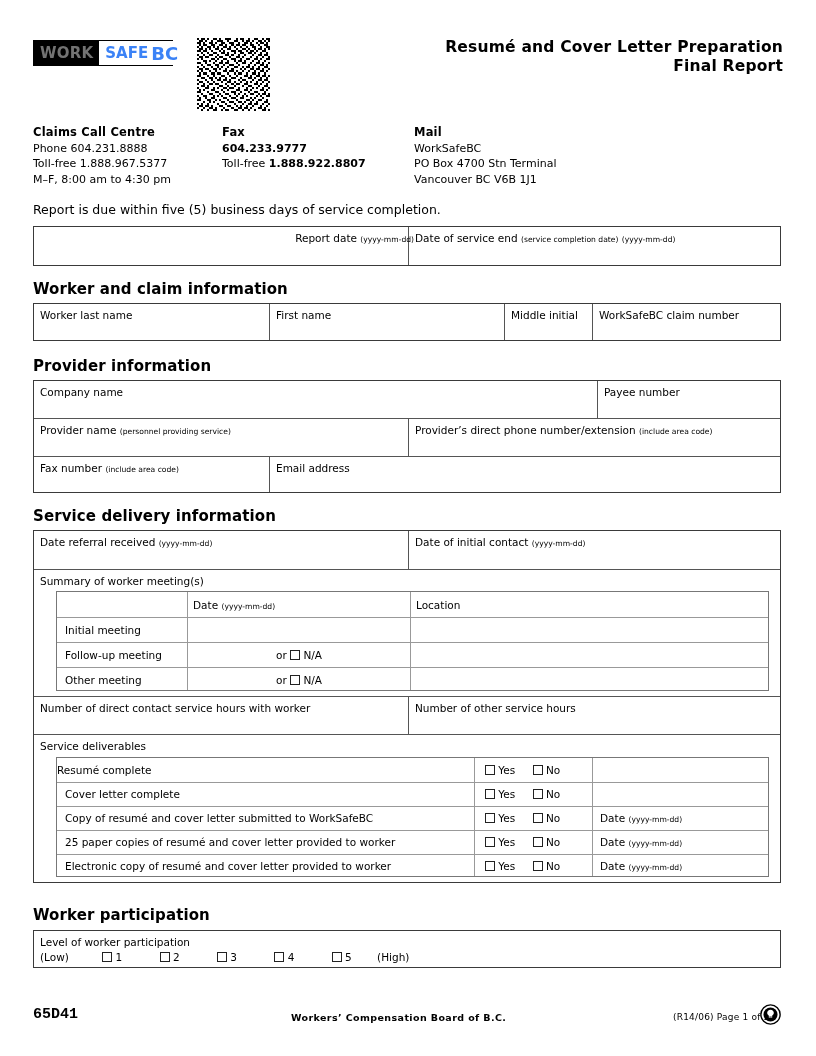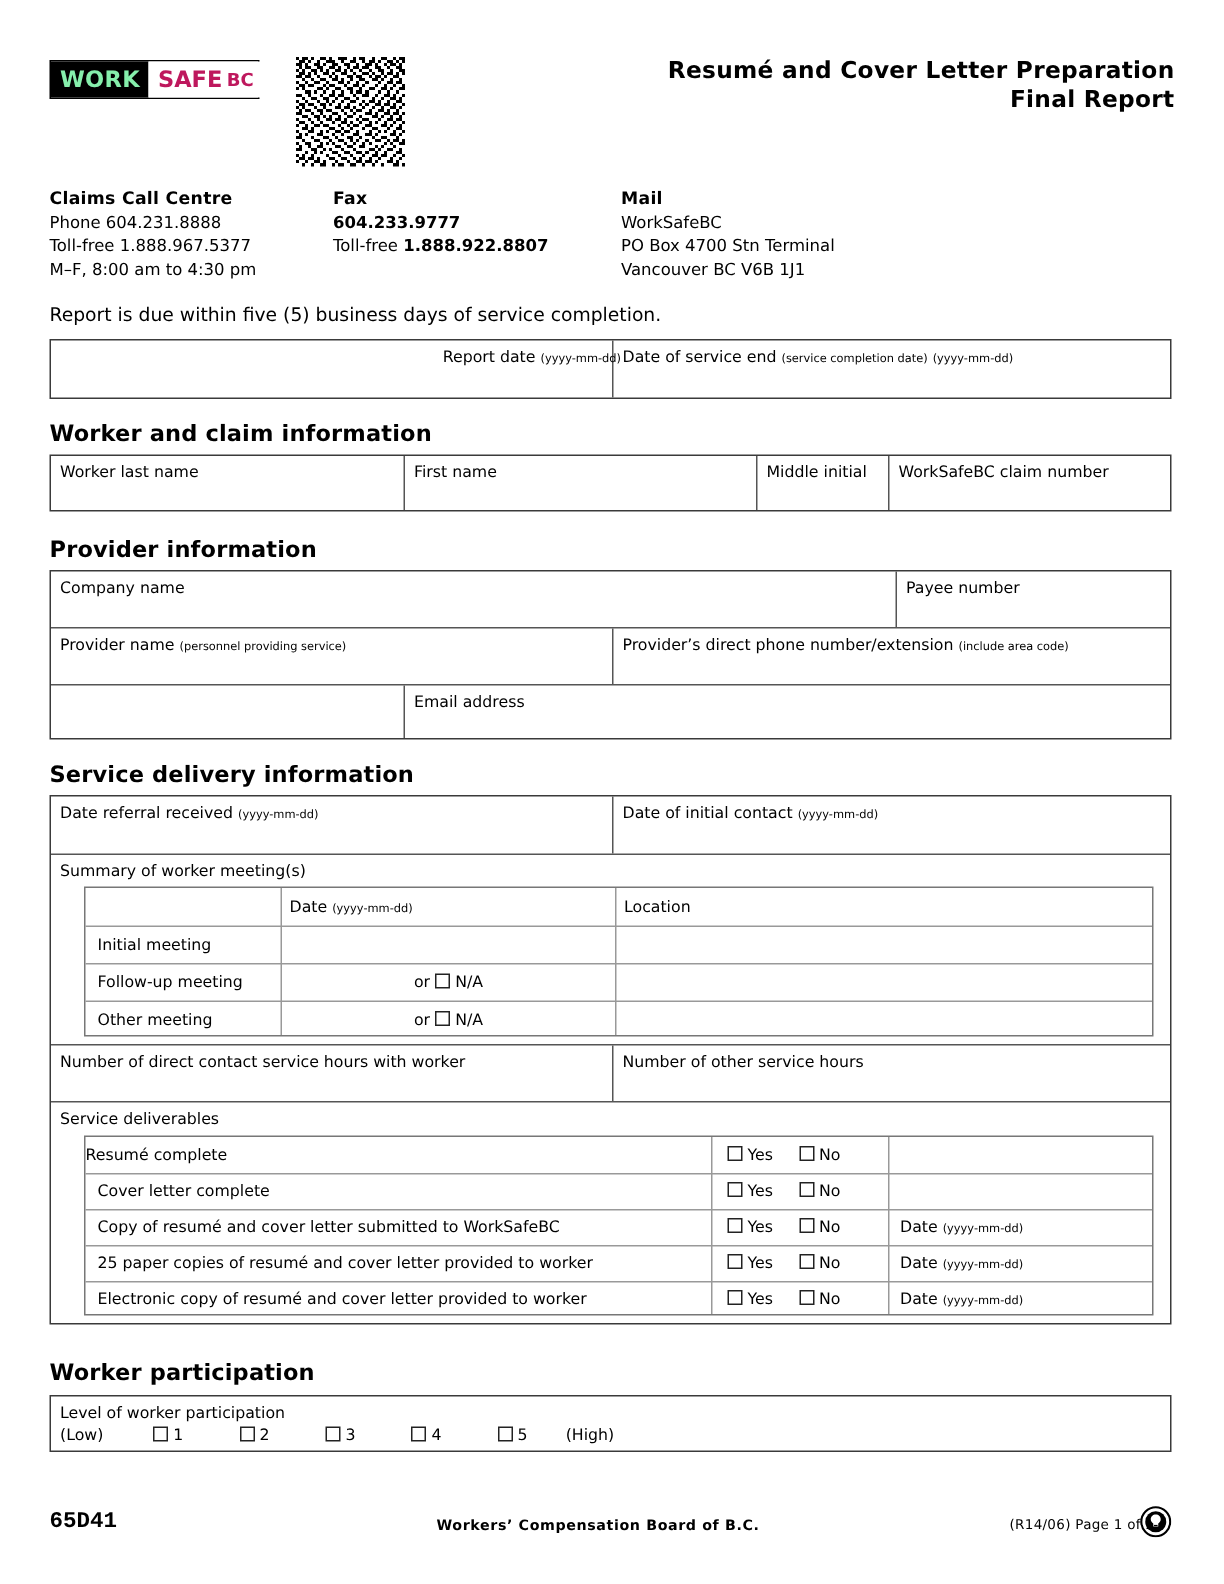--- a/index.html
+++ b/index.html
@@ -6,25 +6,25 @@
   body{
     width:816px;height:1056px;position:relative;
     font-family:"DejaVu Sans","Liberation Sans",sans-serif;
     color:#000;-webkit-font-smoothing:none;
   }
   .page{position:absolute;left:0;top:0;width:816px;height:1056px;}
 
   
   .logo{position:absolute;left:33px;top:40px;width:140px;height:26px;
         border:1px solid #000;display:flex;box-sizing:border-box;}
-  .logo .b1{background:#000;color:#86efac;font-weight:bold;font-size:15px;
+  .logo .b1{background:#000;color:#737373;font-weight:bold;font-size:15px;
             letter-spacing:.2px;padding:0 6px;display:flex;align-items:center;}
-  .logo .b2{background:#fff;color:#be185d;font-weight:bold;font-size:15px;
+  .logo .b2{background:#fff;color:#3b82f6;font-weight:bold;font-size:15px;
             padding:0 6px;display:flex;align-items:center;}
-  .logo .sm{font-size:12px;}
+  .logo .sm{font-size:18px;}
 
   .barcode{position:absolute;left:197px;top:38px;width:73px;height:73px;}
 
   .title{position:absolute;right:33px;top:38px;text-align:right;
          font-weight:bold;font-size:15.5px;line-height:19px;letter-spacing:.2px;}
 
   .contact{position:absolute;top:125px;font-size:11px;line-height:15.5px;}
   .contact b{font-size:11.5px;letter-spacing:.2px;}
   .c1{left:33px;}
   .c2{left:222px;}
@@ -533,20 +533,21 @@
     <div class="vline" style="left:563px;height:37px;bottom:auto;"></div>
     <div class="vline" style="left:374px;top:38px;height:37px;bottom:auto;"></div>
     <div class="vline" style="left:235px;top:76px;bottom:0;height:auto;"></div>
 
     <div class="lbl cellpad" style="position:absolute;left:0;top:0;width:563px;height:37px;"><span>Company name</span></div>
     <div class="lbl cellpad" style="position:absolute;left:564px;top:0;right:0;height:37px;"><span>Payee number</span></div>
 
     <div class="lbl cellpad" style="position:absolute;left:0;top:38px;width:374px;height:37px;"><span>Provider name</span> <span class="hint">(personnel providing service)</span></div>
     <div class="lbl cellpad" style="position:absolute;left:375px;top:38px;right:0;height:37px;"><span>Provider’s direct phone number/extension</span> <span class="hint">(include area code)</span></div>
 
+    <div class="lbl cellpad" style="position:absolute;left:0;top:76px;width:235px;bottom:0;"><span>Fax number</span> <span class="hint">(include area code)</span></div>
     <div class="lbl cellpad" style="position:absolute;left:236px;top:76px;right:0;bottom:0;"><span>Email address</span></div>
   </div>
 
   <div class="sect" style="left:33px;top:507px;">Service delivery information</div>
   <div class="tbl" style="left:33px;top:530px;width:748px;height:353px;">
 
     <div class="hline" style="top:38px;"></div>
     <div class="vline" style="left:374px;height:38px;bottom:auto;"></div>
     <div class="lbl cellpad" style="position:absolute;left:0;top:0;width:374px;height:38px;"><span>Date referral received</span> <span class="hint">(yyyy-mm-dd)</span></div>
     <div class="lbl cellpad" style="position:absolute;left:375px;top:0;right:0;height:38px;"><span>Date of initial contact</span> <span class="hint">(yyyy-mm-dd)</span></div>

